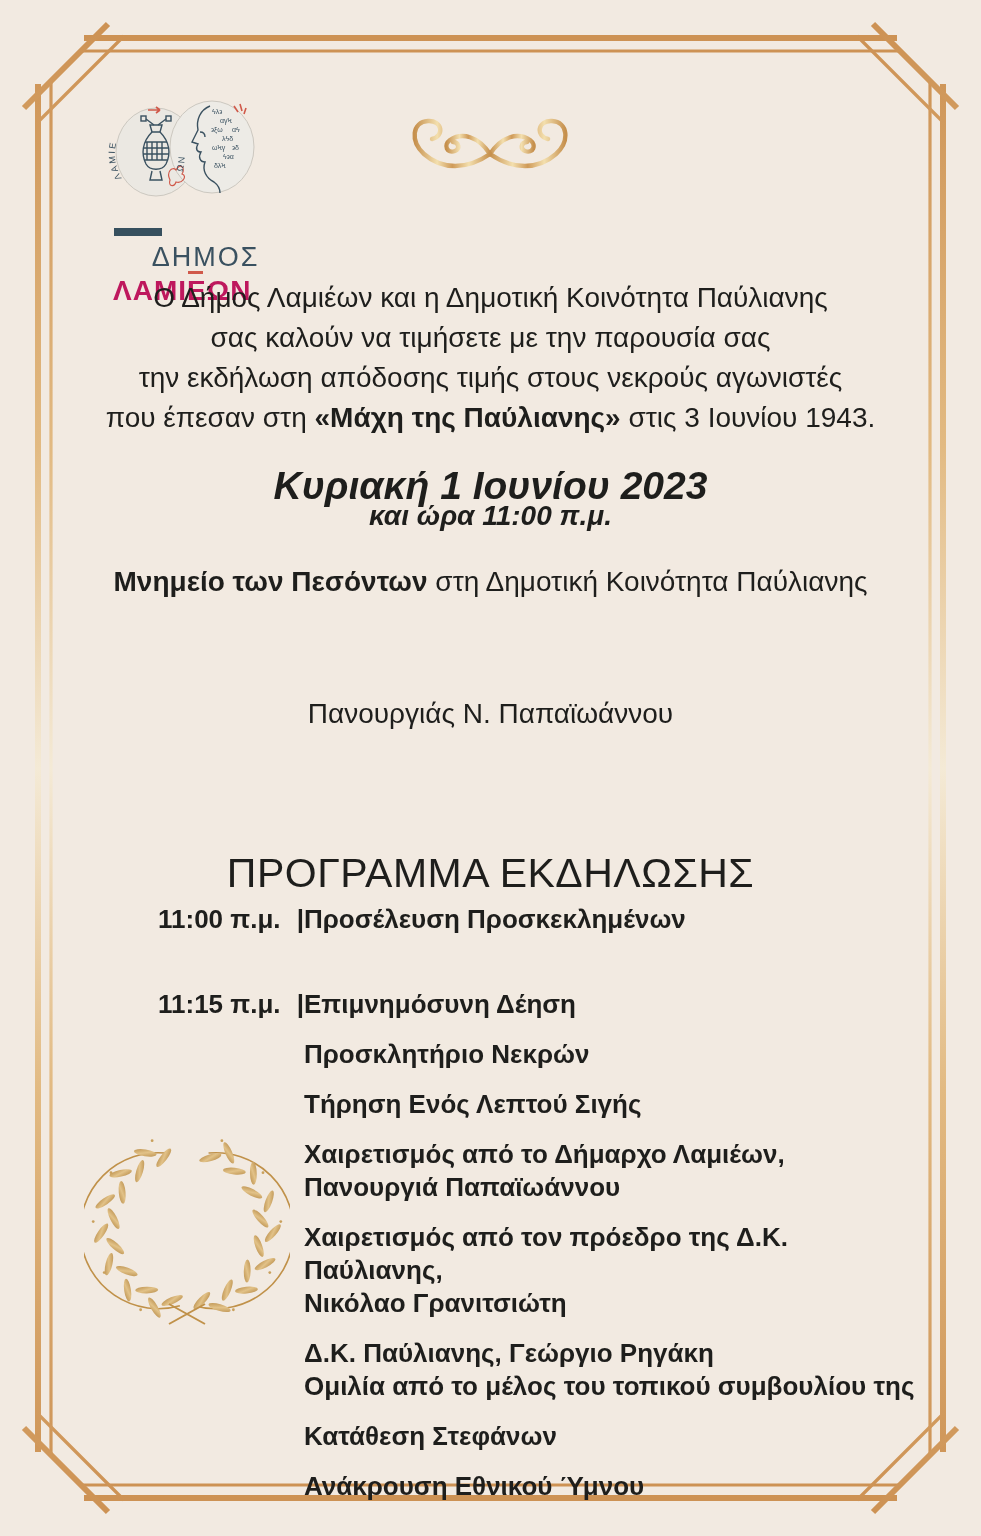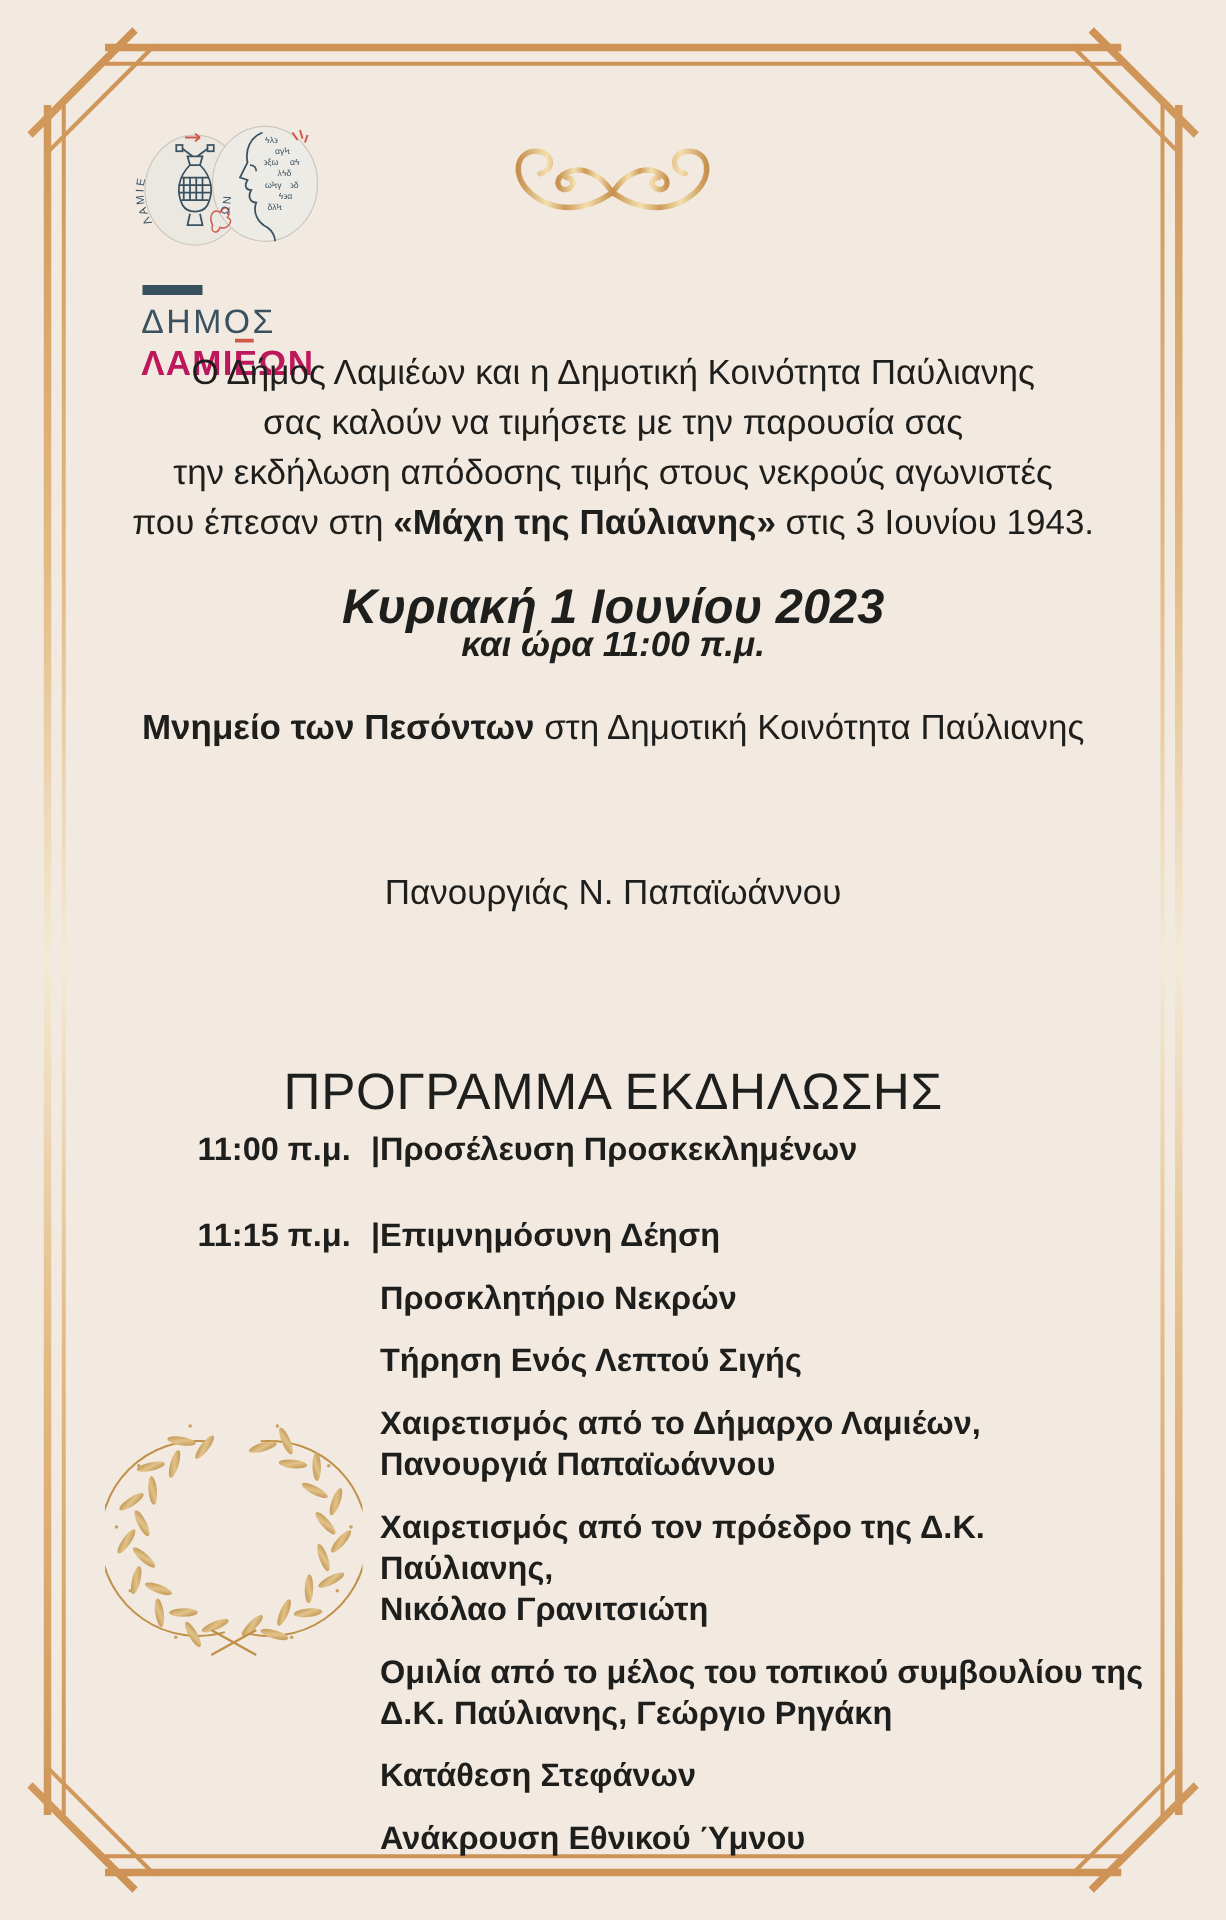--- a/index.html
+++ b/index.html
@@ -10,21 +10,21 @@
     background:#f2eae1;
     font-family:"Liberation Sans", sans-serif;
     color:#1e1e1c;
     overflow:hidden;
   }
   .frame-svg{position:absolute;inset:0;pointer-events:none;}
   
   .logo{position:absolute;left:108px;top:92px;width:190px;}
   .logo-coins{display:block;}
   .logo-bar{width:48px;height:8px;background:#37505e;margin:4px 0 6px 6px;}
-  .logo-line1{font-size:27px;font-weight:500;letter-spacing:2px;color:#3a5160;margin-left:5px;}
+  .logo-line1{font-size:27px;font-weight:500;letter-spacing:2px;color:#3a5160;margin-left:5px;text-align:center;}
   .logo-line2{font-size:28px;font-weight:800;letter-spacing:1px;color:#be185d;margin-left:5px;margin-top:2px;}
   .logo-line2 .eps{position:relative;}
   .logo-line2 .eps::before{
     content:"";position:absolute;left:1px;top:-4px;width:15px;height:3px;background:#d0594a;
   }
   
   .ornament{position:absolute;left:379px;top:108px;}
   
   .c{position:absolute;left:0;width:100%;text-align:center;}
   .title{top:190px;font-size:43px;font-weight:800;letter-spacing:1px;}
@@ -32,21 +32,21 @@
   .date{top:464px;font-size:39px;font-weight:700;font-style:italic;}
   .time{top:500px;font-size:28px;font-weight:700;font-style:italic;}
   .location{top:566px;font-size:28px;}
   .location b{font-weight:700;}
   .mayor-title{top:650px;font-size:28px;font-weight:700;}
   .mayor-name{top:698px;font-size:28px;}
   .program-heading{top:814px;font-size:41px;font-weight:400;letter-spacing:0.5px;margin-top:36px;}
   
   .program{position:absolute;left:158px;top:903px;width:760px;}
   .prow{display:flex;margin-bottom:17px;font-size:26px;font-weight:700;line-height:33px;}
-  .prow.first{margin-bottom:36px;}
+  .prow.first{margin-bottom:52px;}
   .ptime{width:146px;flex:0 0 146px;display:flex;}
   .ptime .pipe{margin-left:auto;margin-right:0;}
   .ptext{flex:1;}
   
   .wreath{position:absolute;left:84px;top:1128px;}
 </style>
 </head>
 <body>
 
 <div class="page">
@@ -203,22 +203,22 @@
     <div class="prow">
       <div class="ptime"></div>
       <div class="ptext">
         <div>Χαιρετισμός από τον πρόεδρο της Δ.Κ. Παύλιανης,</div>
         <div>Νικόλαο Γρανιτσιώτη</div>
       </div>
     </div>
     <div class="prow">
       <div class="ptime"></div>
       <div class="ptext">
+        <div>Δ.Κ. Παύλιανης, Γεώργιο Ρηγάκη</div>
         <div>Ομιλία από το μέλος του τοπικού συμβουλίου της</div>
-        <div>Δ.Κ. Παύλιανης, Γεώργιο Ρηγάκη</div>
       </div>
     </div>
     <div class="prow">
       <div class="ptime"></div>
       <div class="ptext">
           <div>Κατάθεση Στεφάνων</div>
         </div>
     </div>
     <div class="prow">
       <div class="ptime"></div>

